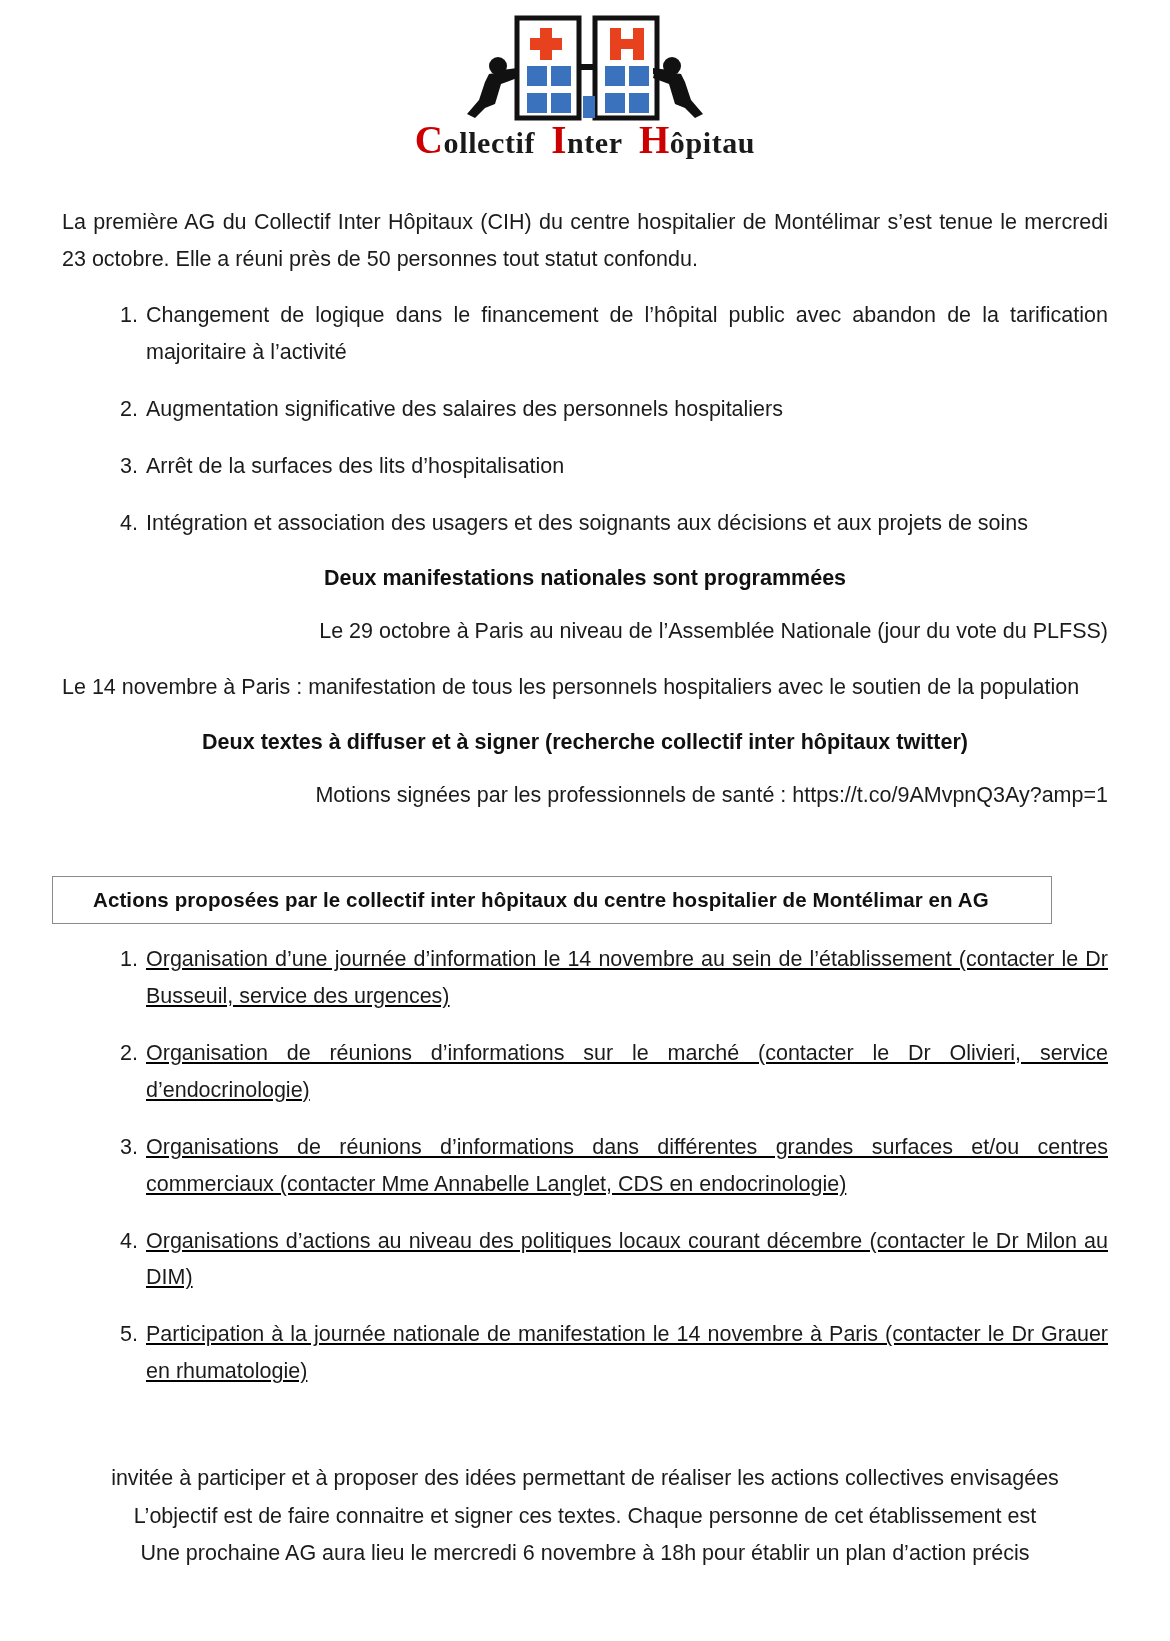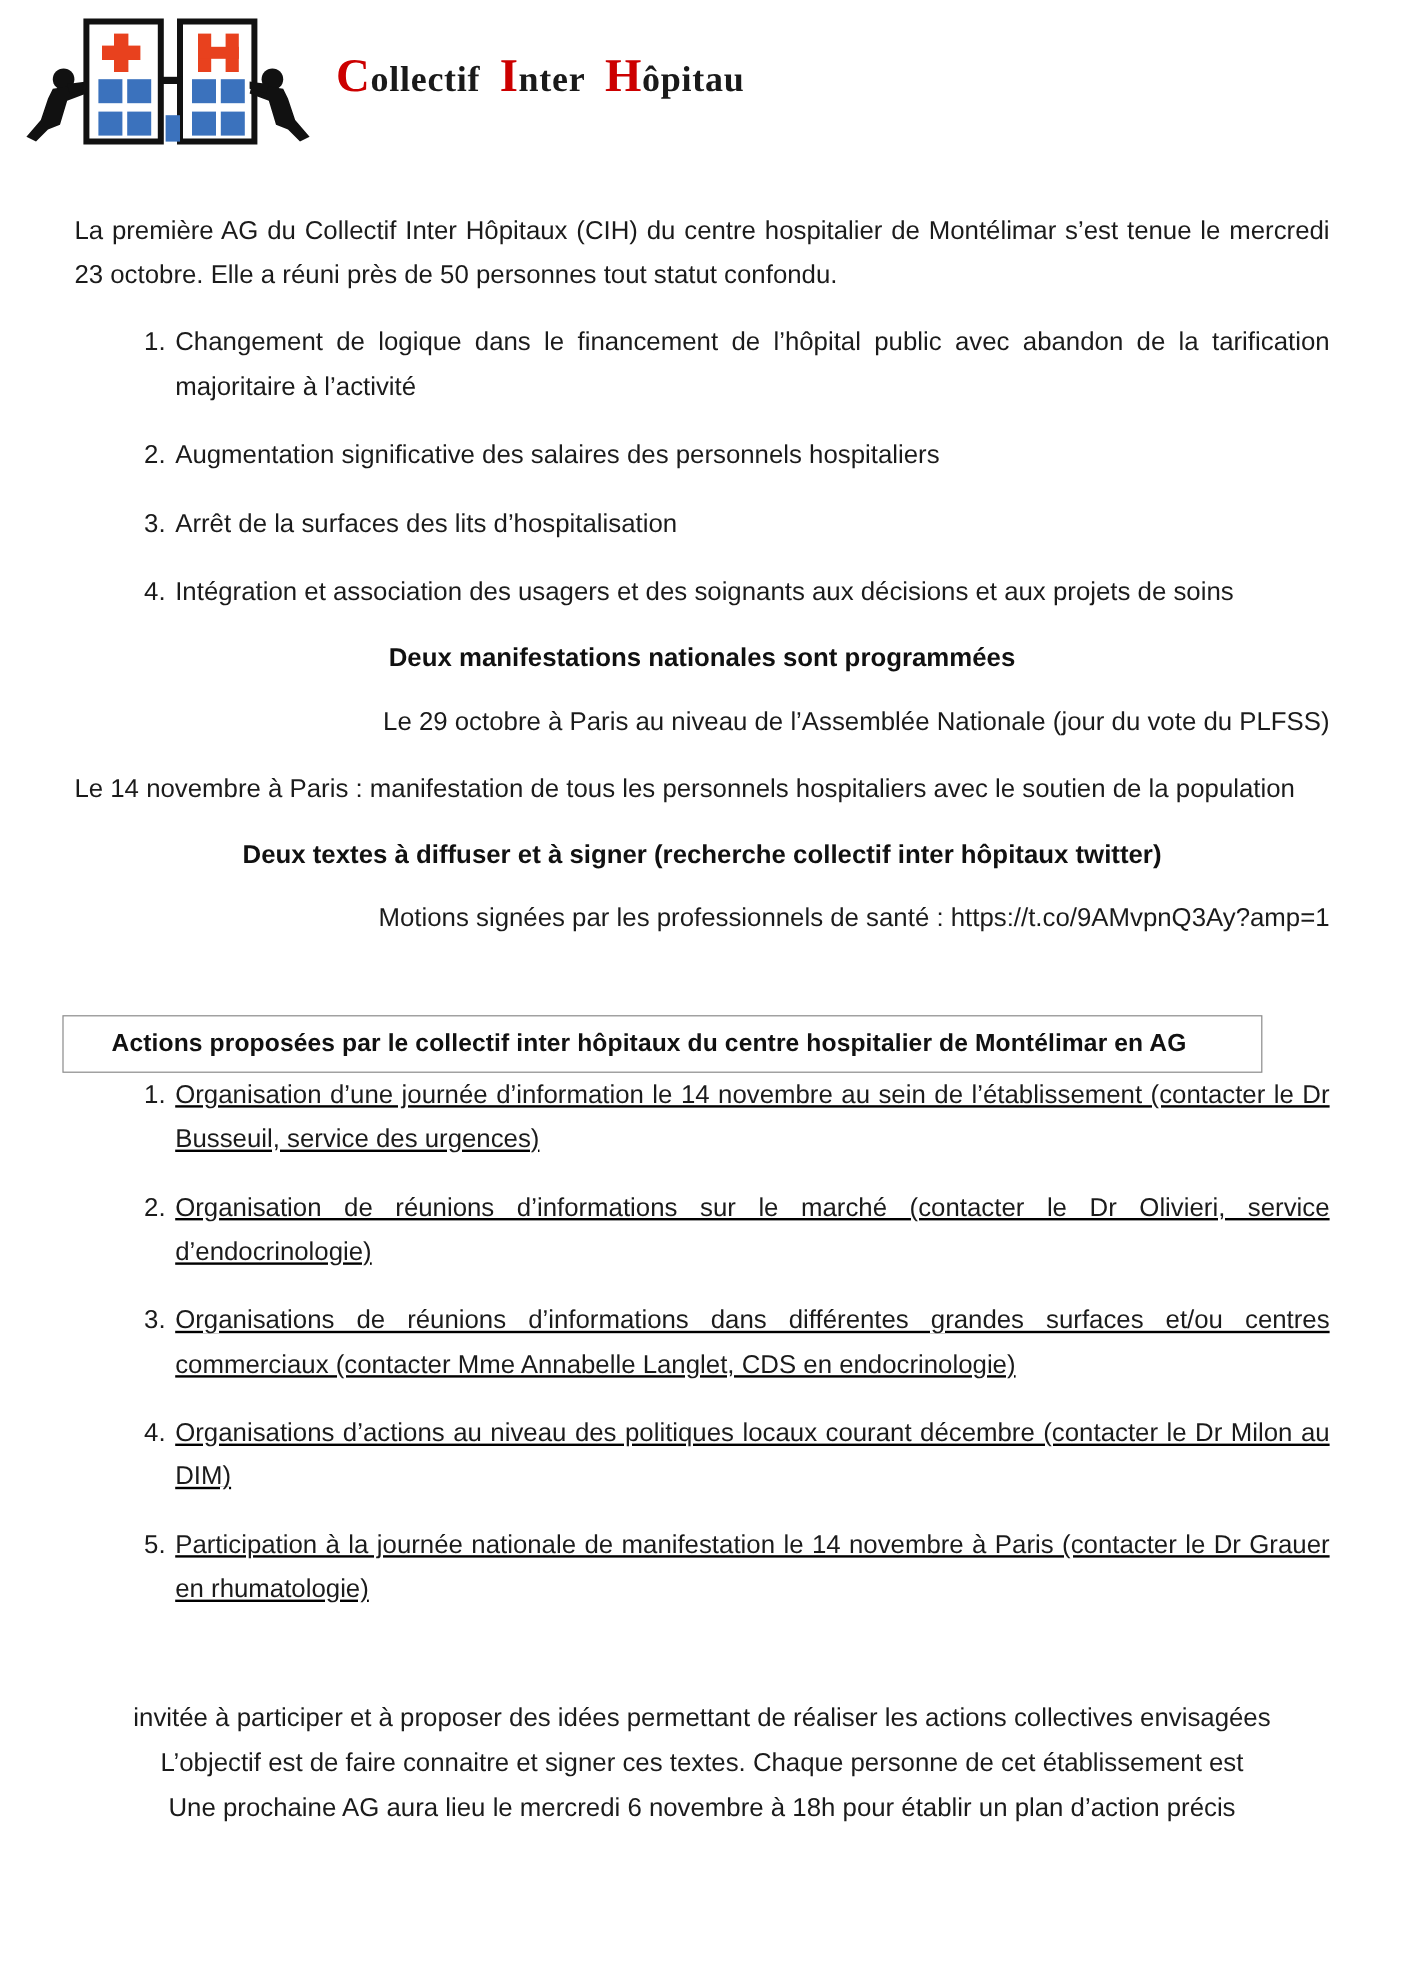--- a/index.html
+++ b/index.html
@@ -23,21 +23,21 @@
     min-height: 1641px;
     padding: 0;
     background: #fff;
   }
 
   
   .logo-block {
     width: 100%;
     padding-top: 8px;
     display: flex;
-    flex-direction: row;
+    flex-direction: column;
     align-items: center;
   }
   .logo-graphic {
     width: 280px;
     height: 122px;
     display: block;
   }
   .logo-wordmark {
     margin-top: -4px;
     font-family: "Liberation Serif", "DejaVu Serif", serif;
@@ -74,21 +74,21 @@
     font-size: 21.5px;
     font-weight: bold;
     text-align: center;
     margin: 24px 0 22px 0;
     color: #111;
   }
 
   ol.num-list {
     list-style: none;
     counter-reset: itm;
-    margin: 0 0 10px 0;
+    margin: 17px 0 10px 0;
     padding: 0 0 0 46px;
   }
   ol.num-list > li {
     counter-increment: itm;
     position: relative;
     font-size: 21.5px;
     line-height: 1.72;
     text-align: justify;
     text-justify: inter-word;
     margin: 0 0 20px 0;

